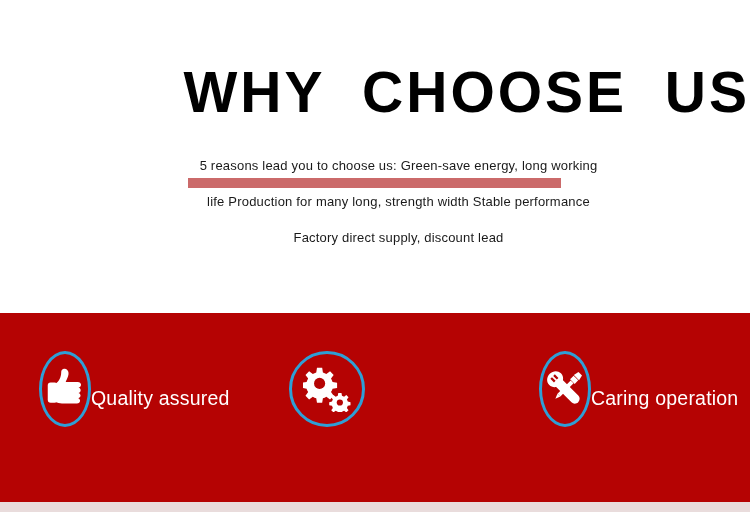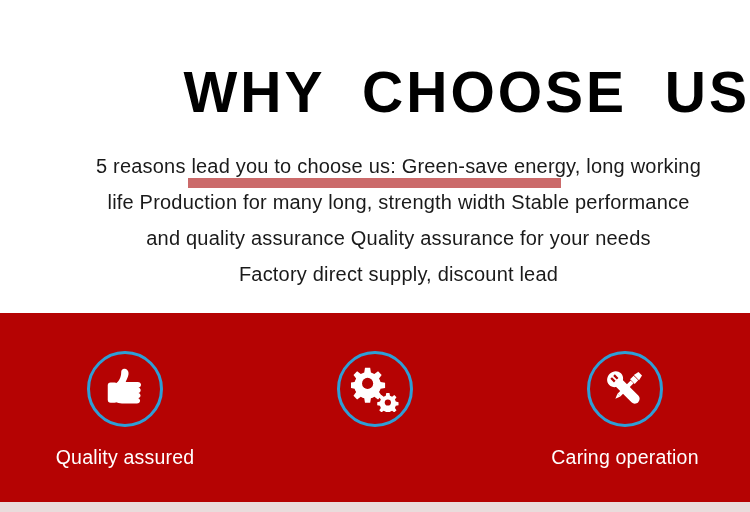--- a/index.html
+++ b/index.html
@@ -62,21 +62,21 @@
 
   .body-copy {
     position: absolute;
     left: 0;
     top: 148px;
     width: 750px;
     text-align: center;
   }
   .body-line {
     font-family: "Liberation Sans", sans-serif;
-    font-size: 20px;
+    font-size: 13px;
     color: #1a1a1a;
     line-height: 36px;
     letter-spacing: 0.2px;
     white-space: pre;
     margin-left: 47px;
   }
 
   
   .banner {
     position: absolute;
@@ -104,21 +104,21 @@
     display: flex;
     flex-direction: row;
     align-items: flex-start;
     justify-content: space-around;
     padding-top: 38px;
     box-sizing: border-box;
   }
   .feature {
     width: 172px;
     display: flex;
-    flex-direction: column;
+    flex-direction: row;
     align-items: center;
   }
   .icon-circle {
     width: 76px;
     height: 76px;
     border-radius: 50%;
     border: 3px solid #2e9fd6;
     box-sizing: border-box;
     display: flex;
     align-items: center;
@@ -146,21 +146,20 @@
   <div class="top-section">
 
     <div class="title-wrap">
       <div class="title-underline"></div>
       <span class="title">WHY  CHOOSE  US</span>
     </div>
 
     <div class="body-copy">
       <div class="body-line">5 reasons lead you to choose us: Green-save energy, long working</div>
       <div class="body-line">life Production for many long, strength width Stable performance</div>
-      <div class="body-line">and quality assurance Quality assurance for your needs</div>
       <div class="body-line">Factory direct supply, discount lead</div>
     </div>
 
   </div>
 
   <div class="banner">
     <div class="features">
 
       <div class="feature">
         <div class="icon-circle">

